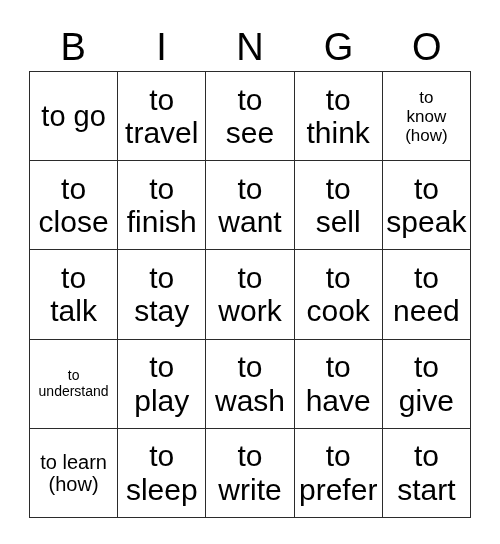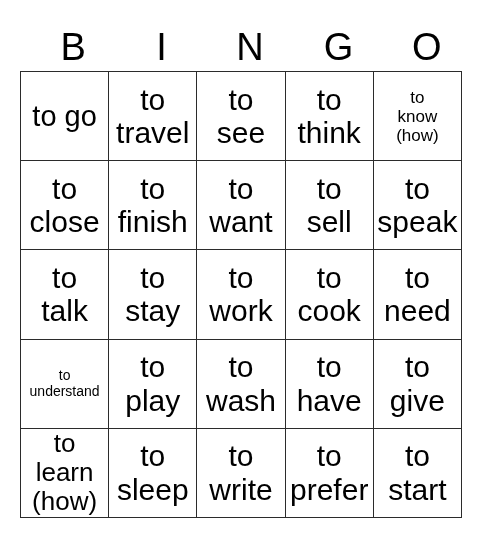--- a/index.html
+++ b/index.html
@@ -40,21 +40,21 @@
     font-size: 38px;
     line-height: 1;
     font-weight: 400;
     letter-spacing: 0px;
     color: #000000;
   }
 
   
   #grid {
     position: absolute;
-    left: 20px;
+    left: 29px;
     top: 71px;
     width: 442px;
     height: 447px;
     border-top: 1px solid #2b2b2b;
     border-left: 1px solid #2b2b2b;
     box-sizing: border-box;
     display: grid;
     grid-template-columns: repeat(5, 1fr);
     grid-template-rows: repeat(5, 1fr);
   }
@@ -74,21 +74,21 @@
     display: block;
     width: 100%;
     line-height: 1.12;
     color: #000000;
     white-space: pre-line;
   }
 
   
   .sz-xl   { font-size: 30px; }   
   .sz-wide { font-size: 29px; }   
-  .sz-md   { font-size: 26px; }   
+  .sz-md   { font-size: 20px; }   
   .sz-sm   { font-size: 17px; }   
   .sz-xs   { font-size: 14px; }   
 </style>
 </head>
 <body>
 
 <div id="bingo-card">
 
   <div id="header-row">
     <div class="header-letter">B</div>

